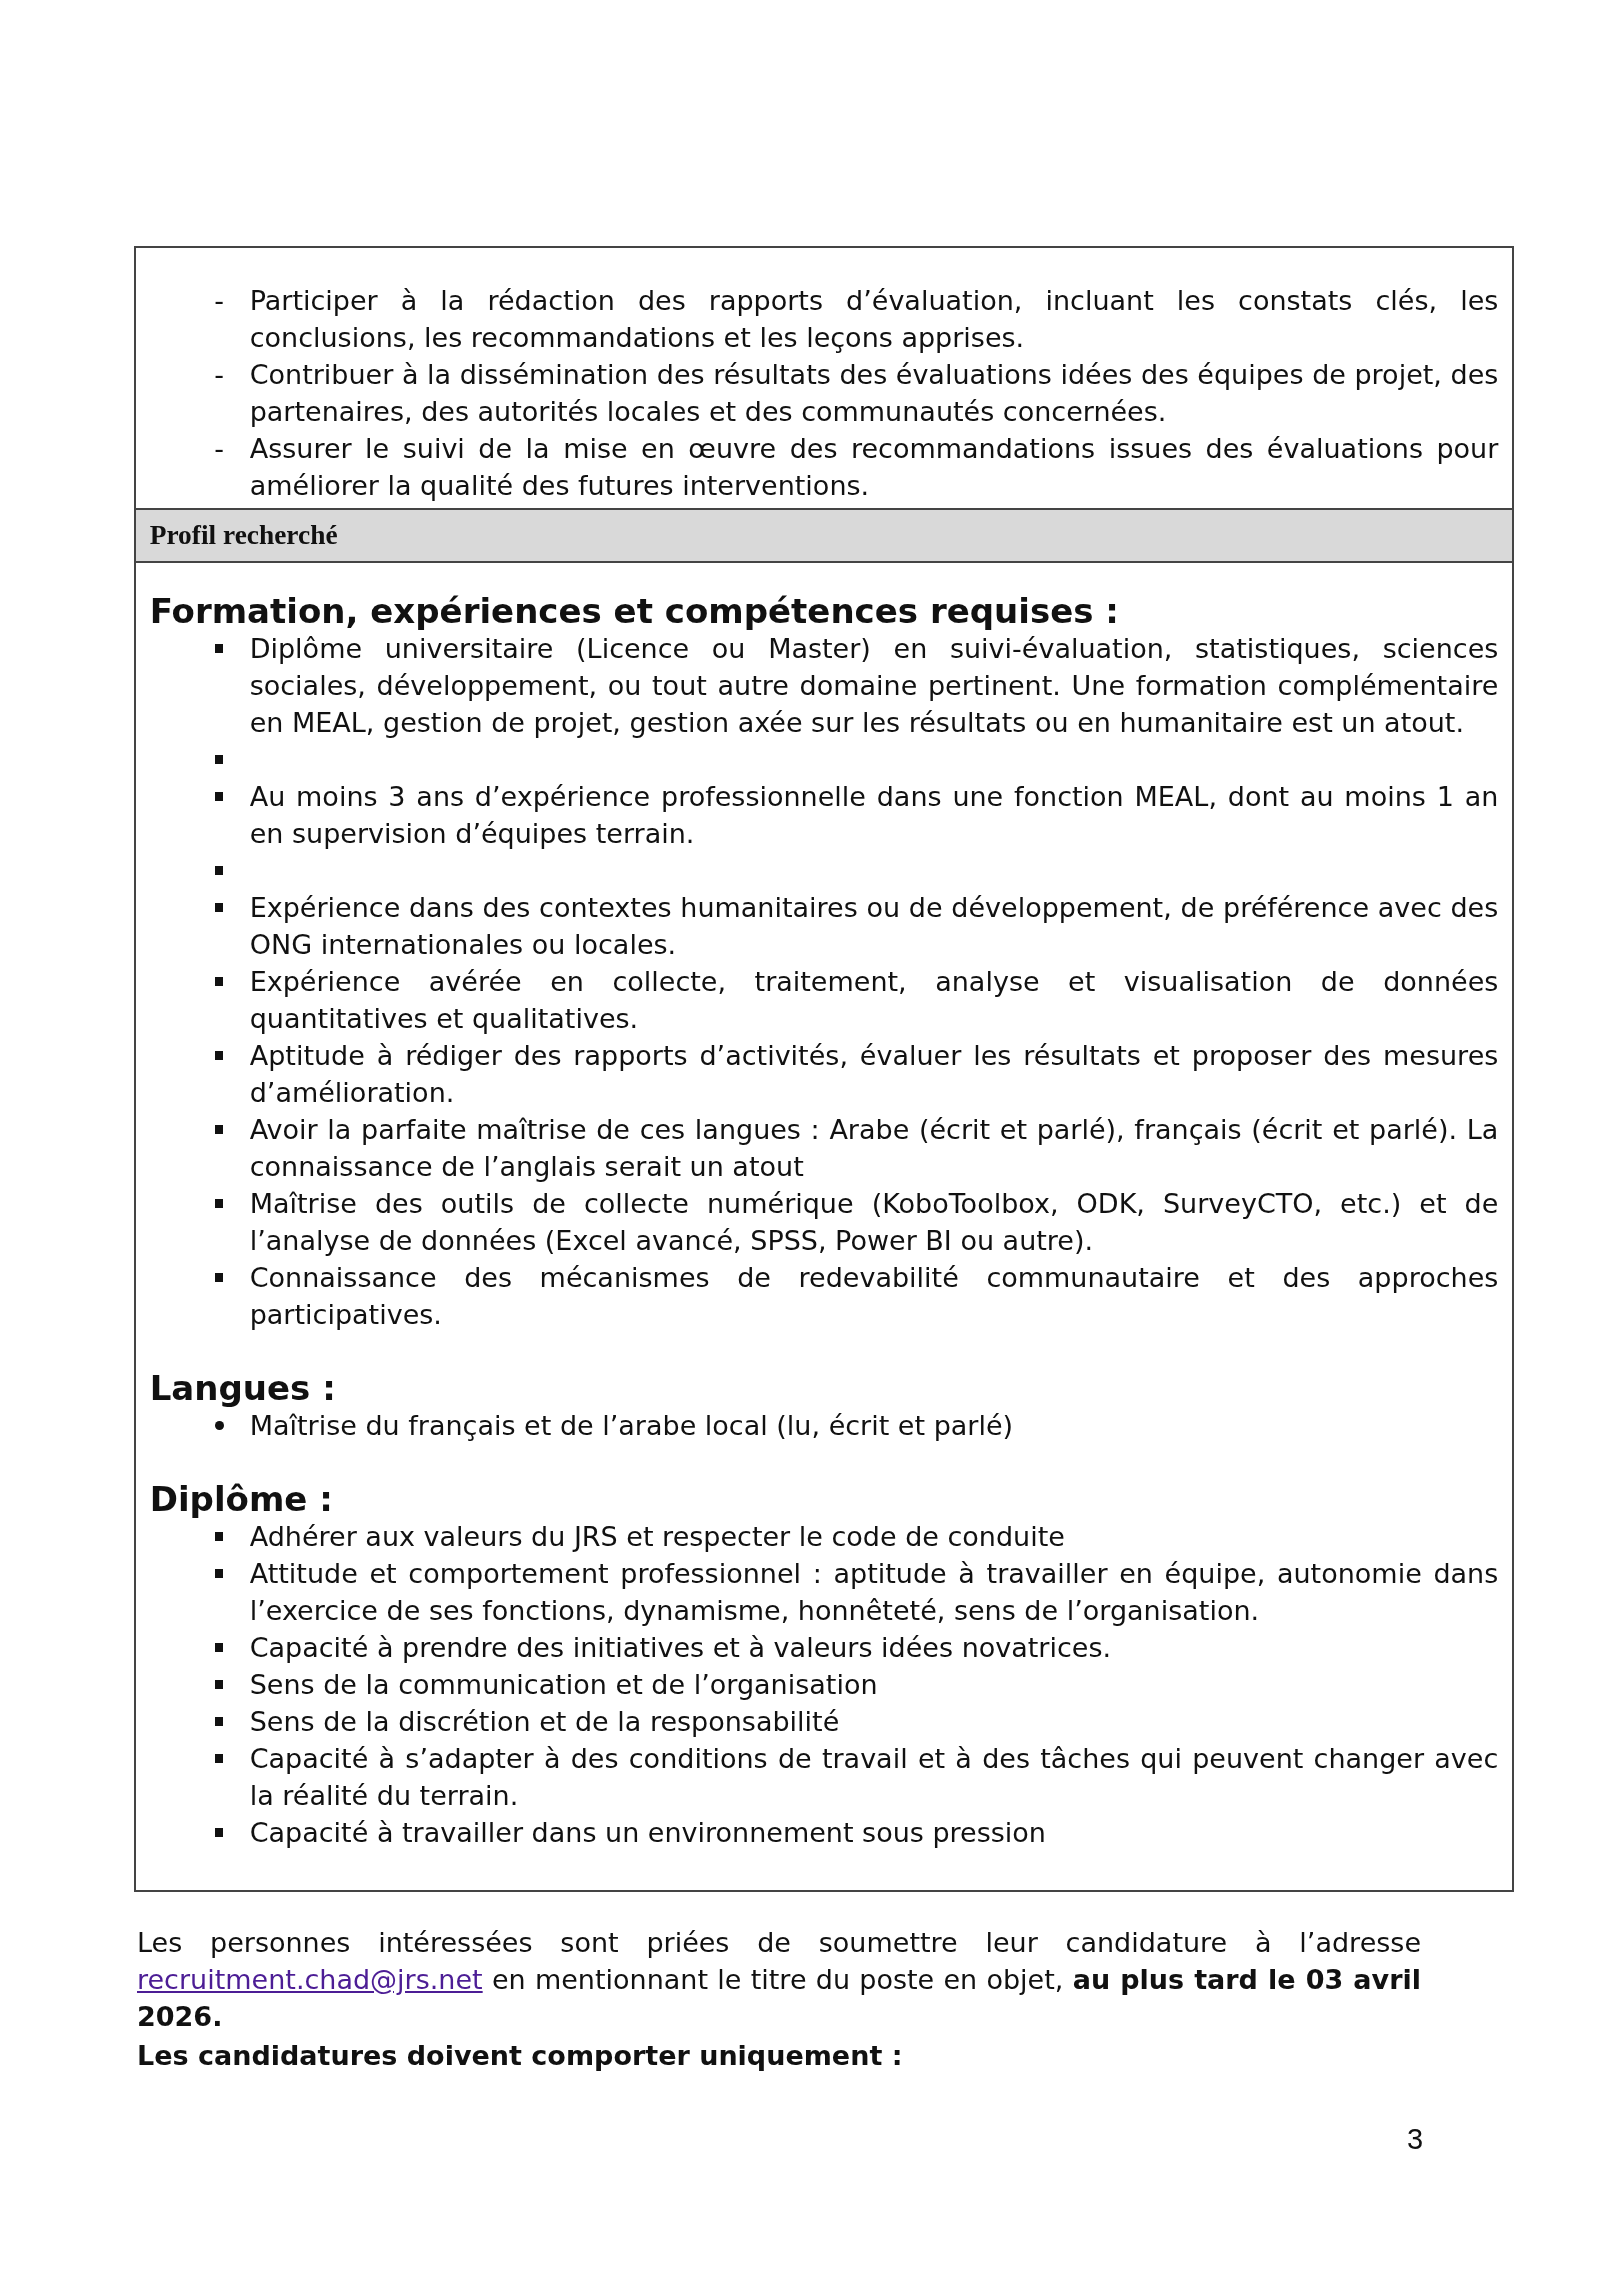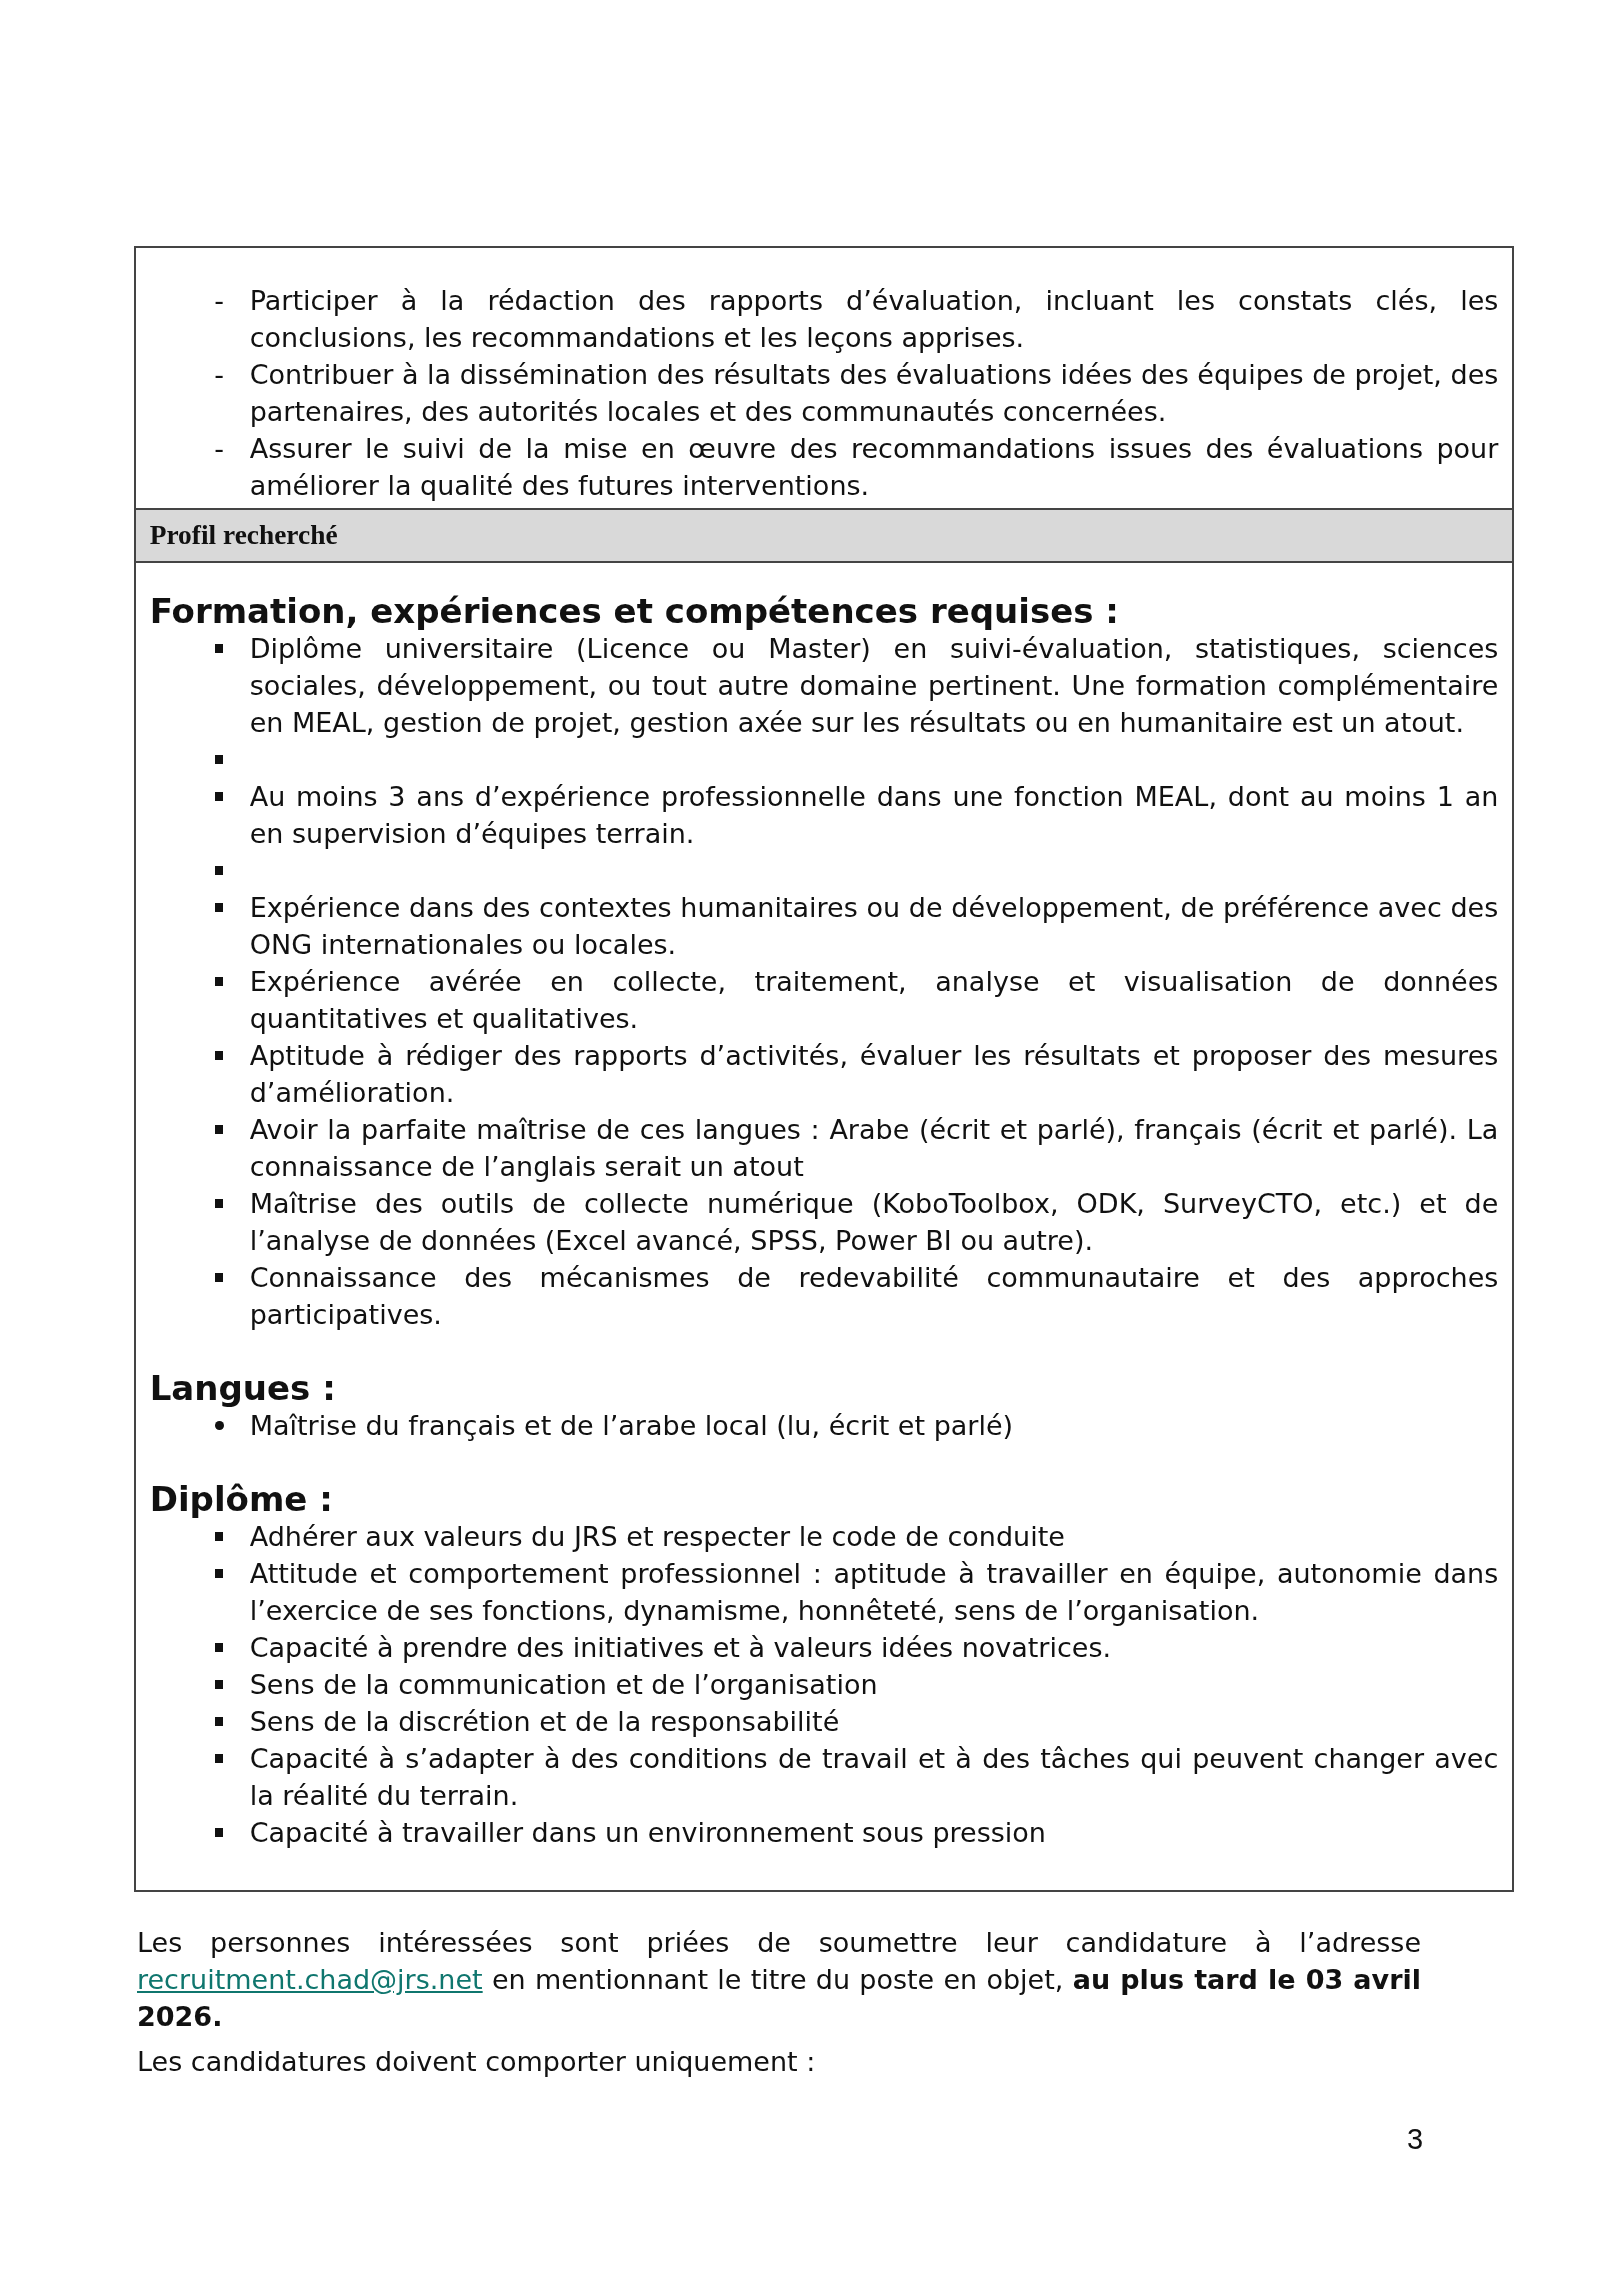--- a/index.html
+++ b/index.html
@@ -41,24 +41,24 @@
   .mk-dot::before {
     content: ""; display: inline-block; width: 8.8px; height: 8.8px; border-radius: 50%;
     background: #111; vertical-align: middle; position: relative; top: -2px;
   }
   .gap { height: 37px; }
 
   .footer {
     position: absolute; left: 137px; top: 1924px; width: 1284px;
     font-size: 27px; line-height: 37px; text-align: justify;
   }
-  .footer a { color: #0f766e; text-decoration: underline; }
+  .footer a { color: #4c1d95; text-decoration: underline; }
   .footer .b { font-weight: bold; }
   .footer p { margin: 0; }
-  .footer p + p { margin-top: 8px; }
+  .footer p + p { margin-top: 2px; font-weight: bold; }
 
   .pagenum {
     position: absolute; left: 1407px; top: 2123px;
     font-family: "Liberation Sans", sans-serif; font-size: 29px;
   }
 </style>
 </head>
 <body>
 
 <div class="page">

